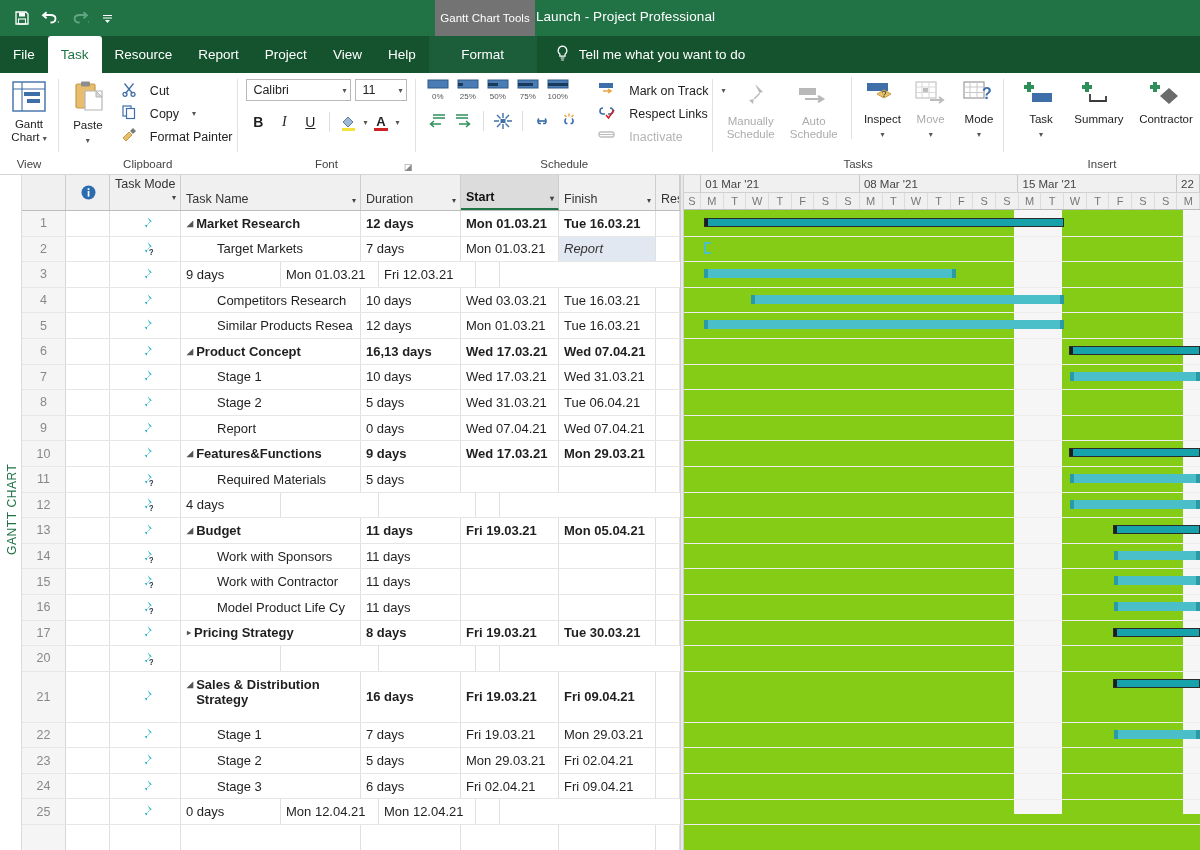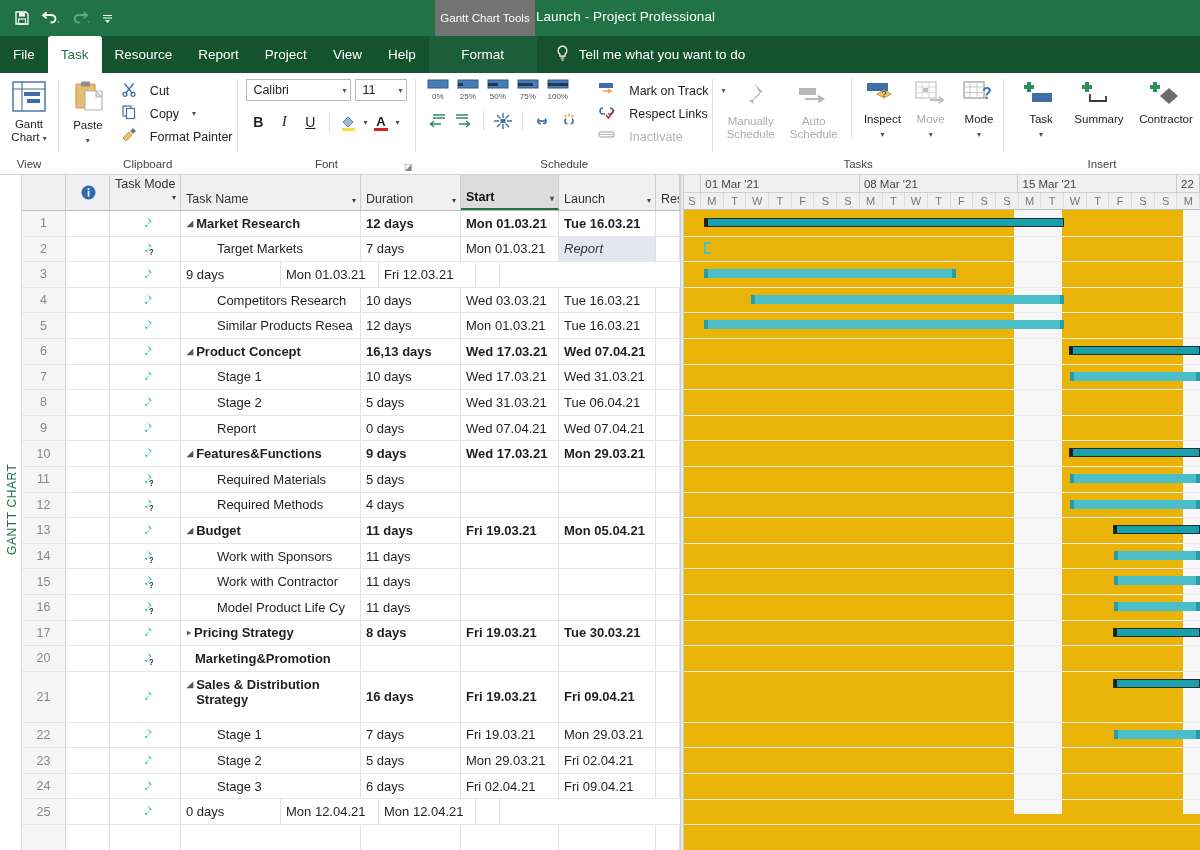--- a/index.html
+++ b/index.html
@@ -80,21 +80,21 @@
   }
   .viewtab .vlabel {
     position:absolute; left:-31px; top:50%;
     width:86px; transform:rotate(-90deg) translateX(0);
     transform-origin:center; text-align:center;
     font-size:12px; color:#217346; letter-spacing:.6px; white-space:nowrap;
     margin-top:-8px;
   }
   .grid { width:658px; position:relative; background:#fff; }
   .gsplit { width:4px; background:#e9e9e9; border-left:1px solid #cfcfcf; border-right:1px solid #cfcfcf; cursor:col-resize; }
-  .chart { flex:1; position:relative; overflow:hidden; background:#eab308; }
+  .chart { flex:1; position:relative; overflow:hidden; background:#84cc16; }
   
   .hdr { display:flex; height:36px; background:#f0f0f0; border-bottom:1px solid #bcbcbc; }
   .hcell {
     position:relative; border-right:1px solid #cdcdcd; display:flex; align-items:flex-end;
     padding:0 4px 4px 5px; font-size:12.5px; color:#333; background:#f0f0f0;
     cursor:pointer; overflow:hidden;
   }
   .hcell.sel { background:#dcdcdc; border-bottom:2px solid #217346; color:#111; font-weight:bold; }
   .hcell .hcaret { position:absolute; right:4px; bottom:5px; font-size:8px; color:#444; }
   .row { display:flex; height:25.6px; border-bottom:1px solid #e6e6e6; }
@@ -525,21 +525,21 @@
       </div>
       <div class="hcell" style="width:100px">
         <span>Duration</span>
         <span class="hcaret">▾</span>
       </div>
       <div class="hcell sel" style="width:98px">
         <span>Start</span>
         <span class="hcaret">▾</span>
       </div>
       <div class="hcell" style="width:97px">
-        <span>Launch</span>
+        <span>Finish</span>
         <span class="hcaret">▾</span>
       </div>
       <div class="hcell" style="width:24px">
         <span>Res</span>
       </div>
     </div>
     <div id="grid-rows">
         <div class="row">
           <div class="cell num" style="width:44px">1</div>
           <div class="cell" style="width:44px"></div>
@@ -720,23 +720,20 @@
         </div>
         <div class="row">
           <div class="cell num" style="width:44px">12</div>
           <div class="cell" style="width:44px"></div>
           <div class="cell center" style="width:71px">
             <svg width="15" height="15" viewBox="0 0 16 16">
               <path d="M10.2 1.2l4.6 4.6-2.2.5-2.7 2.7-.5 3.3-1.2-1.2-5 5 5-5-1.2-1.2 3.3-.5 2.7-2.7z" fill="#27b6c4"></path>
               <text x="11.5" y="15" font-size="9" font-weight="bold" fill="#2d3b45" font-family="Liberation Sans">?</text>
             </svg>
           </div>
-          <div class="cell tname" style="width:180px;;padding-left:36px">
-            <span>Required Methods</span>
-          </div>
           <div class="cell" style="width:100px">4 days</div>
           <div class="cell" style="width:98px"></div>
           <div class="cell" style="width:97px"></div>
           <div class="cell" style="width:24px"></div>
         </div>
         <div class="row">
           <div class="cell num" style="width:44px">13</div>
           <div class="cell" style="width:44px"></div>
           <div class="cell center" style="width:71px">
             <svg width="15" height="15" viewBox="0 0 16 16">
@@ -821,23 +818,20 @@
           <div class="cell" style="width:24px"></div>
         </div>
         <div class="row">
           <div class="cell num" style="width:44px">20</div>
           <div class="cell" style="width:44px"></div>
           <div class="cell center" style="width:71px">
             <svg width="15" height="15" viewBox="0 0 16 16">
               <path d="M10.2 1.2l4.6 4.6-2.2.5-2.7 2.7-.5 3.3-1.2-1.2-5 5 5-5-1.2-1.2 3.3-.5 2.7-2.7z" fill="#27b6c4"></path>
               <text x="11.5" y="15" font-size="9" font-weight="bold" fill="#2d3b45" font-family="Liberation Sans">?</text>
             </svg>
-          </div>
-          <div class="cell tname bold" style="width:180px;;padding-left:14px">
-            <span>Marketing&amp;Promotion</span>
           </div>
           <div class="cell bold" style="width:100px"></div>
           <div class="cell bold" style="width:98px"></div>
           <div class="cell bold" style="width:97px"></div>
           <div class="cell" style="width:24px"></div>
         </div>
         <div class="row tall">
           <div class="cell num" style="width:44px">21</div>
           <div class="cell" style="width:44px"></div>
           <div class="cell center" style="width:71px">

